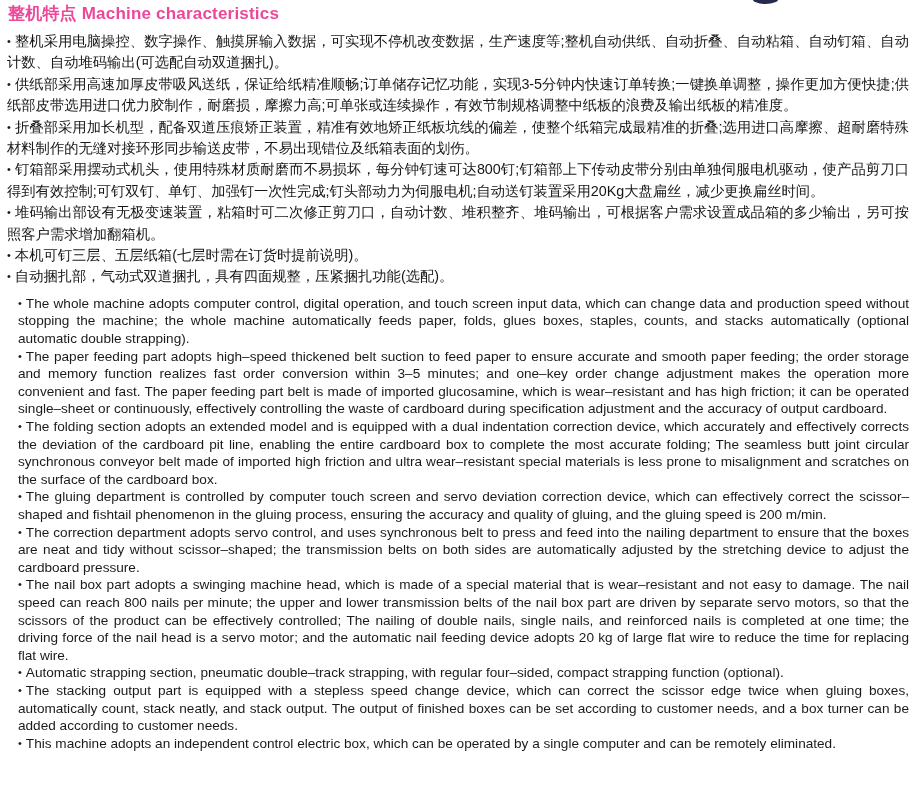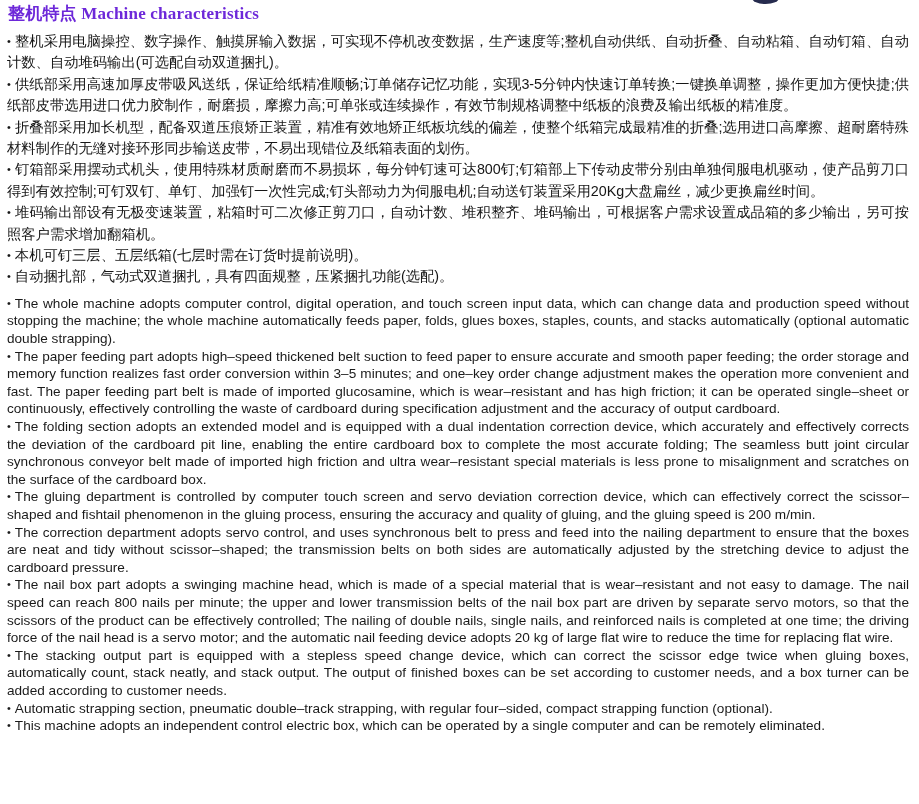--- a/index.html
+++ b/index.html
@@ -15,41 +15,41 @@
     font-family: "Liberation Sans", "DejaVu Sans", sans-serif;
     color: #141414;
   }
   .page {
     padding: 2px 10px 0 7px;
   }
   .doc-title {
     font-size: 17px;
     line-height: 22px;
     font-weight: bold;
-    color: #6d28d9;
+    color: #ec4899;
     margin: 1px 0 6px 1px;
     letter-spacing: 0.2px;
-    font-family: Liberation Serif, serif;
   }
   .section p.bullet {
     margin: 0;
     text-align: justify;
   }
   .section-cn p.bullet {
     font-size: 14.3px;
     line-height: 21.4px;
     color: #161616;
   }
   .section-en {
     margin-top: 7px;
   }
   .section-en p.bullet {
     font-size: 13.6px;
     line-height: 17.6px;
     color: #1a1a1a;
+    margin-left: 11px;
   }
   .dot {
     font-size: 11px;
     vertical-align: 1px;
     padding-right: 4px;
   }
   .corner-blob {
     position: absolute;
     left: 752px;
     top: -8px;
@@ -76,17 +76,17 @@
       <p class="bullet"><span class="dot">•</span>自动捆扎部，气动式双道捆扎，具有四面规整，压紧捆扎功能(选配)。</p>
     </div>
 
   <div class="section section-en">
       <p class="bullet"><span class="dot">•</span>The whole machine adopts computer control, digital operation, and touch screen input data, which can change data and production speed without stopping the machine; the whole machine automatically feeds paper, folds, glues boxes, staples, counts, and stacks automatically (optional automatic double strapping).</p>
       <p class="bullet"><span class="dot">•</span>The paper feeding part adopts high–speed thickened belt suction to feed paper to ensure accurate and smooth paper feeding; the order storage and memory function realizes fast order conversion within 3–5 minutes; and one–key order change adjustment makes the operation more convenient and fast. The paper feeding part belt is made of imported glucosamine, which is wear–resistant and has high friction; it can be operated single–sheet or continuously, effectively controlling the waste of cardboard during specification adjustment and the accuracy of output cardboard.</p>
       <p class="bullet"><span class="dot">•</span>The folding section adopts an extended model and is equipped with a dual indentation correction device, which accurately and effectively corrects the deviation of the cardboard pit line, enabling the entire cardboard box to complete the most accurate folding; The seamless butt joint circular synchronous conveyor belt made of imported high friction and ultra wear–resistant special materials is less prone to misalignment and scratches on the surface of the cardboard box.</p>
       <p class="bullet"><span class="dot">•</span>The gluing department is controlled by computer touch screen and servo deviation correction device, which can effectively correct the scissor–shaped and fishtail phenomenon in the gluing process, ensuring the accuracy and quality of gluing, and the gluing speed is 200 m/min.</p>
       <p class="bullet"><span class="dot">•</span>The correction department adopts servo control, and uses synchronous belt to press and feed into the nailing department to ensure that the boxes are neat and tidy without scissor–shaped; the transmission belts on both sides are automatically adjusted by the stretching device to adjust the cardboard pressure.</p>
       <p class="bullet"><span class="dot">•</span>The nail box part adopts a swinging machine head, which is made of a special material that is wear–resistant and not easy to damage. The nail speed can reach 800 nails per minute; the upper and lower transmission belts of the nail box part are driven by separate servo motors, so that the scissors of the product can be effectively controlled; The nailing of double nails, single nails, and reinforced nails is completed at one time; the driving force of the nail head is a servo motor; and the automatic nail feeding device adopts 20 kg of large flat wire to reduce the time for replacing flat wire.</p>
+      <p class="bullet"><span class="dot">•</span>Automatic strapping section, pneumatic double–track strapping, with regular four–sided, compact strapping function (optional).</p>
       <p class="bullet"><span class="dot">•</span>The stacking output part is equipped with a stepless speed change device, which can correct the scissor edge twice when gluing boxes, automatically count, stack neatly, and stack output. The output of finished boxes can be set according to customer needs, and a box turner can be added according to customer needs.</p>
-      <p class="bullet"><span class="dot">•</span>Automatic strapping section, pneumatic double–track strapping, with regular four–sided, compact strapping function (optional).</p>
       <p class="bullet"><span class="dot">•</span>This machine adopts an independent control electric box, which can be operated by a single computer and can be remotely eliminated.</p>
     </div>
 </div>
 
 </body></html>

